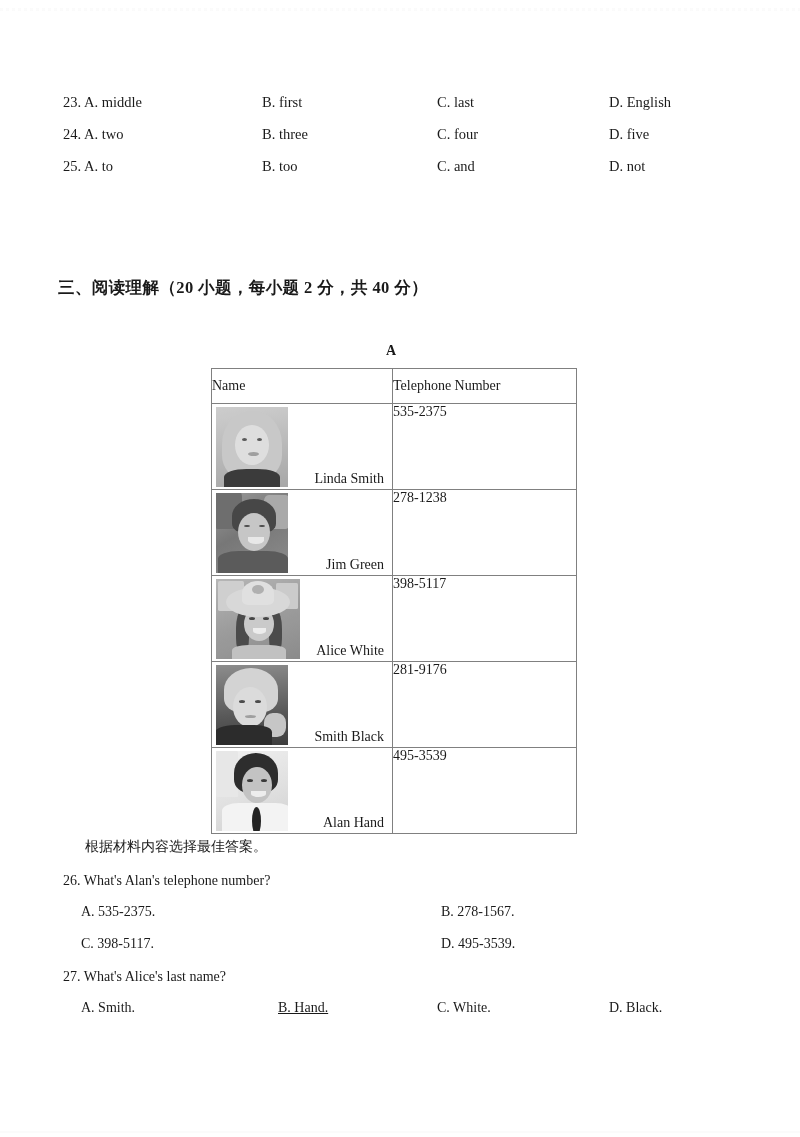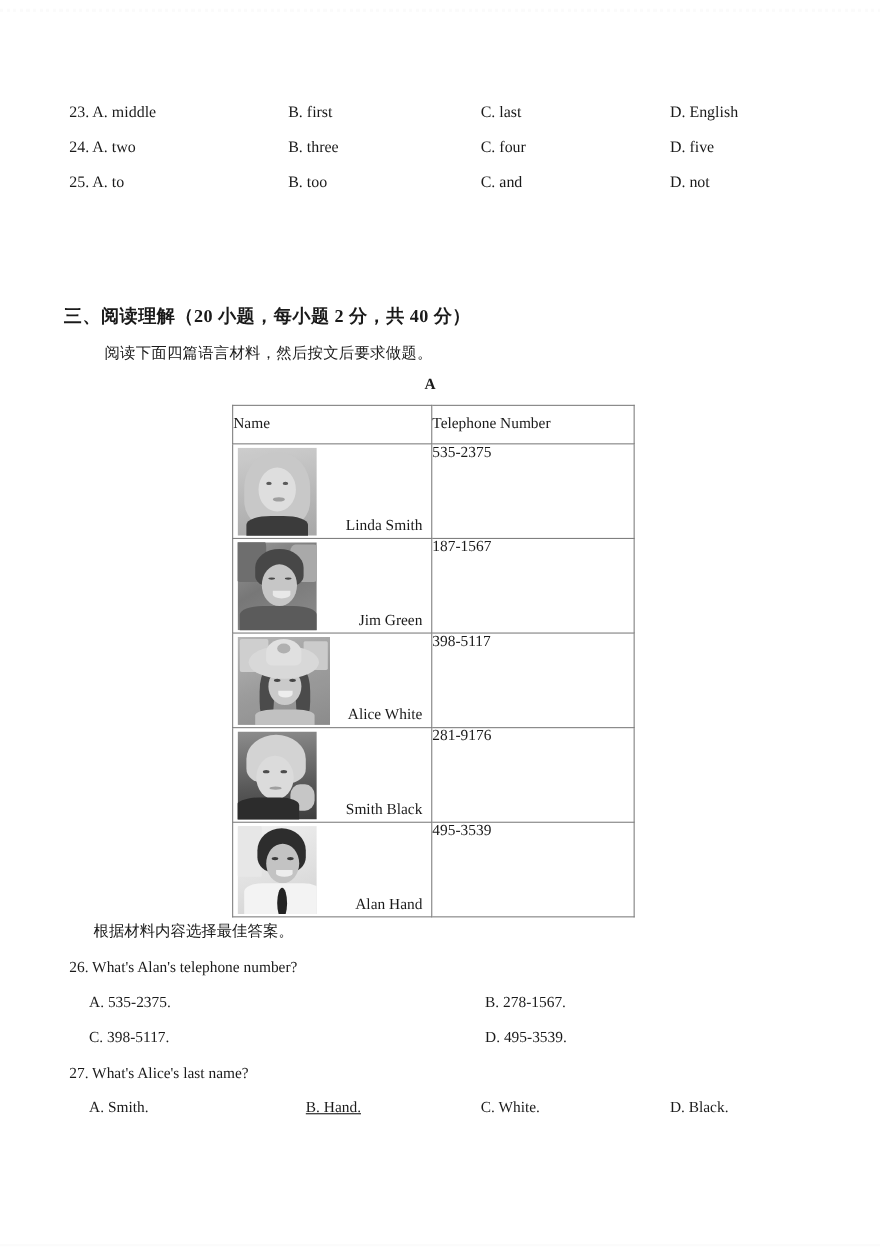--- a/index.html
+++ b/index.html
@@ -255,21 +255,20 @@
     </div>
     <div class="opt-row">
       <span class="c0">25. A. to</span>
       <span class="c1">B. too</span>
       <span class="c2">C. and</span>
       <span class="c3">D. not</span>
     </div>
   </div>
 
   <div class="section-head">三、阅读理解（20 小题，每小题 2 分，共 40 分）</div>
-  <div class="section-sub">阅读下面四篇语言材料，然后按文后要求做题。</div>
   <div class="passage-label">A</div>
 
   <table class="info-table">
     <colgroup>
         <col class="c-name">
         <col class="c-tel">
       </colgroup>
     <thead>
       <tr>
         <th class="th-cell">Name</th>
@@ -300,21 +299,21 @@
               <div class="ph-el bg3"></div>
             <div class="ph-el hair"></div>
               <div class="ph-el face"></div>
             <div class="ph-el body"></div>
               <div class="ph-el eyeL"></div>
             <div class="ph-el eyeR"></div>
               <div class="ph-el mouth"></div>
           </div>
           <span class="pname">Jim Green</span>
         </td>
-        <td class="tel-cell">187-1567</td>
+        <td class="tel-cell">278-1238</td>
       </tr>
       <tr>
         <td class="name-cell">
           <div class="photo wide alice">
             <div class="ph-bg"></div>
             <div class="ph-el bg2"></div>
               <div class="ph-el bg3"></div>
             <div class="ph-el hairL"></div>
               <div class="ph-el hairR"></div>
             <div class="ph-el face"></div>

